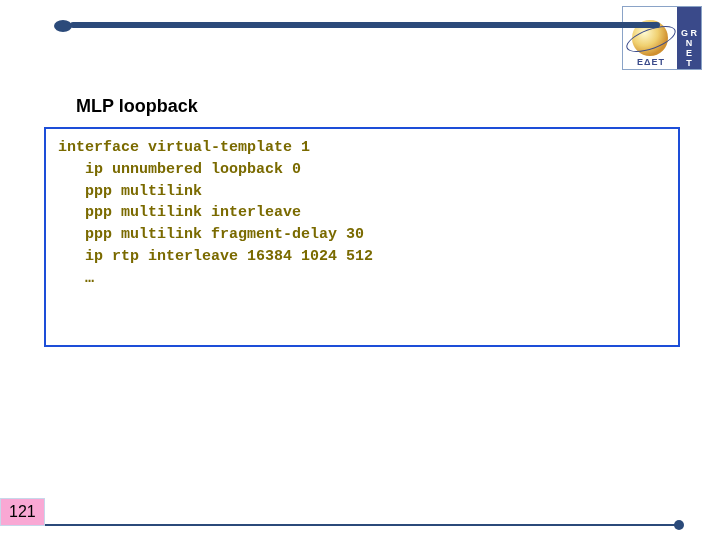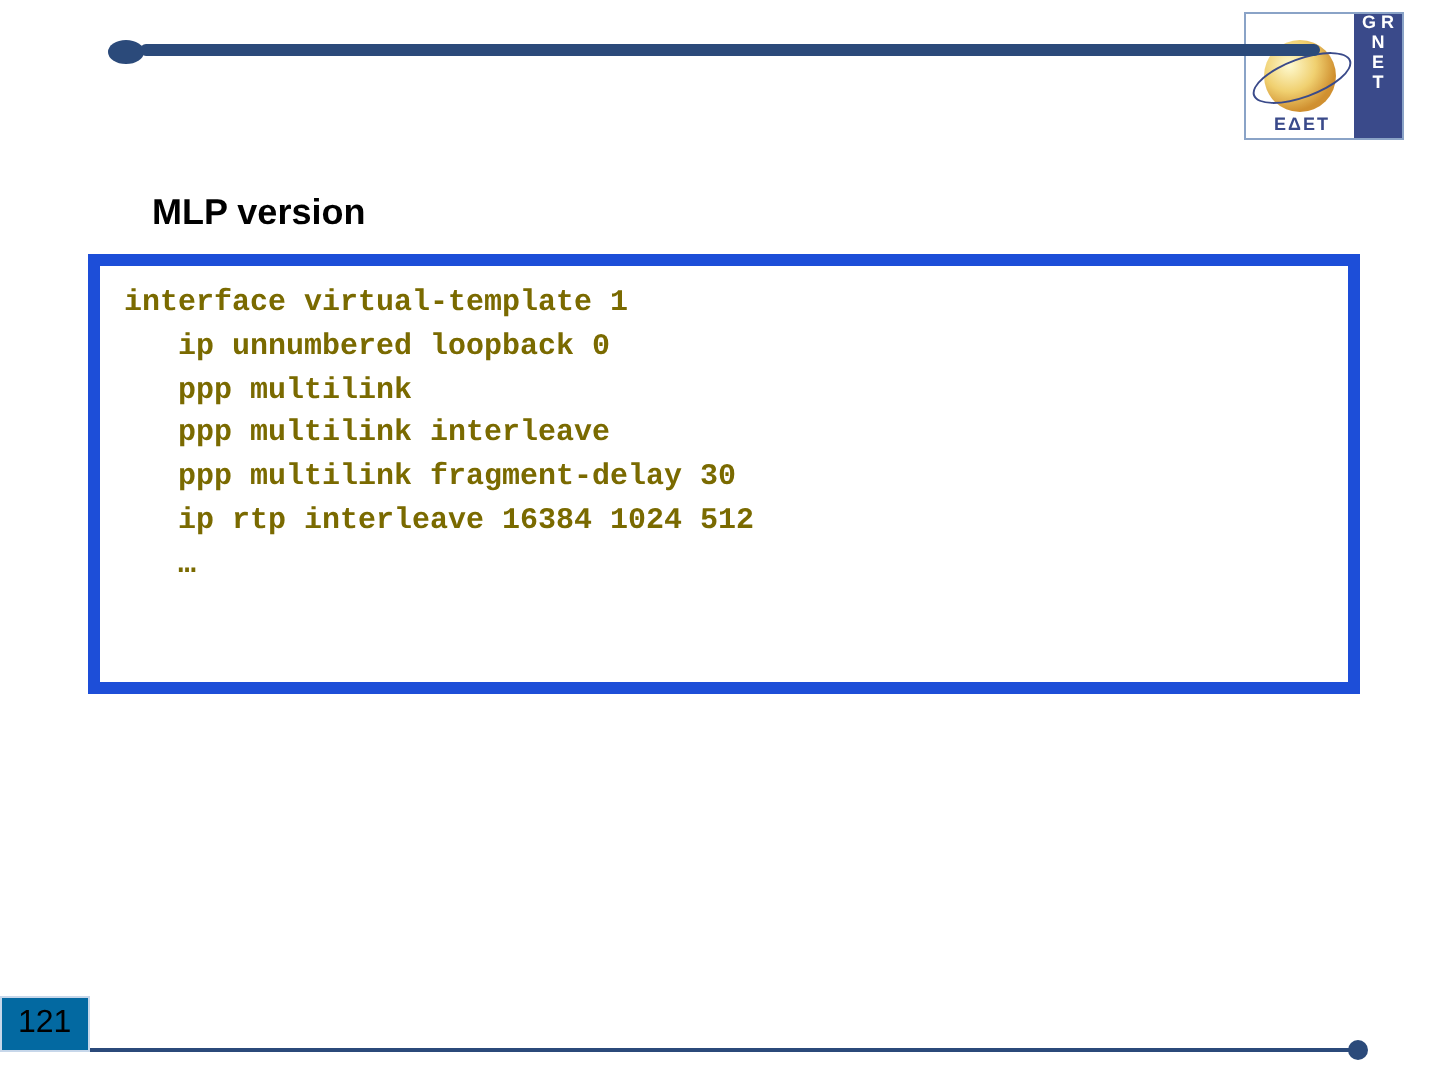--- a/index.html
+++ b/index.html
@@ -50,36 +50,36 @@
   }
   .subtitle {
     margin-left: 76px;
     margin-top: 60px;
     font-size: 18px;
     font-weight: bold;
     color: #000;
   }
   .code-box {
     margin: 10px 40px 0 44px;
-    border: 6px solid #1d4ed8;
+    border: 2px solid #1d4ed8;
     padding: 8px 10px 8px 12px;
     height: 220px;
     font-family: "Courier New", monospace;
     font-size: 15px;
     font-weight: bold;
     color: #7a6a00;
     line-height: 1.45;
     white-space: pre;
     overflow: hidden;
   }
   .page-num-box {
     position: absolute;
     left: 0;
     bottom: 14px;
-    background: #0369a1;
+    background: #f9a8d4;
     border: 1px solid #c7d7ea;
     padding: 4px 8px;
     font-size: 16px;
     color: #000;
   }
   .footer-line {
     position: absolute;
     left: 44px;
     right: 40px;
     bottom: 14px;
@@ -133,21 +133,21 @@
   }
   .logo-right {
     width: 24px;
     background: #3a4a8a;
     color: #fff;
     font-size: 9px;
     font-weight: bold;
     display: flex;
     flex-direction: column;
     align-items: center;
-    justify-content: flex-start;
+    justify-content: flex-end;
     line-height: 1.1;
   }
   .logo-bottom {
     position: absolute;
     bottom: 2px;
     left: 0;
     width: 56px;
     text-align: center;
     font-size: 9px;
     font-weight: bold;
@@ -172,21 +172,21 @@
       <span>T</span>
     </div>
   </div>
 
 
   <div class="hr-wrap">
     <div class="hr-bullet"></div>
     <div class="hr-line"></div>
   </div>
 
-  <div class="subtitle">MLP version</div>
+  <div class="subtitle">MLP loopback</div>
 
   <pre class="code-box"><span>interface virtual-template 1</span>
 <span>   ip unnumbered loopback 0</span>
 <span>   ppp multilink</span>
 <span>   ppp multilink interleave</span>
 <span>   ppp multilink fragment-delay 30</span>
 <span>   ip rtp interleave 16384 1024 512</span>
 <span>   …</span></pre>
 
   <div class="footer-line"></div>

